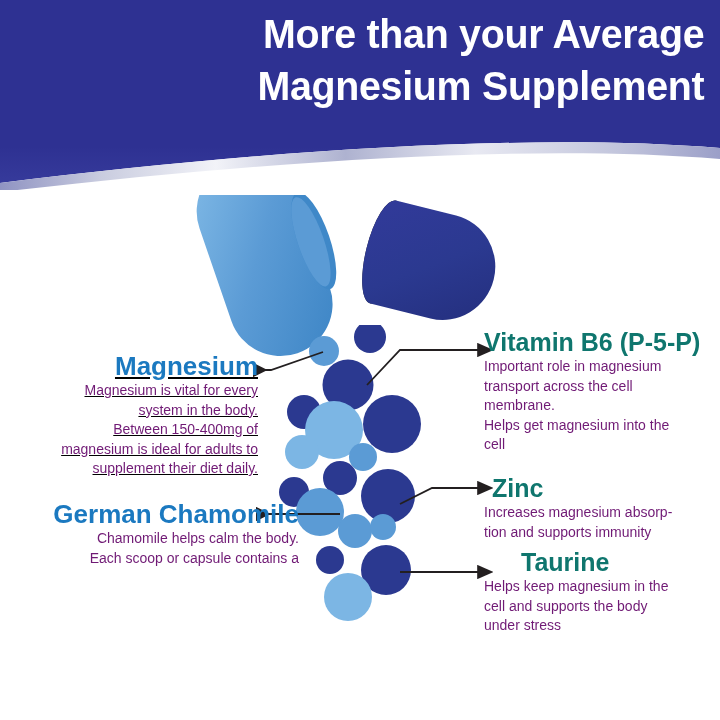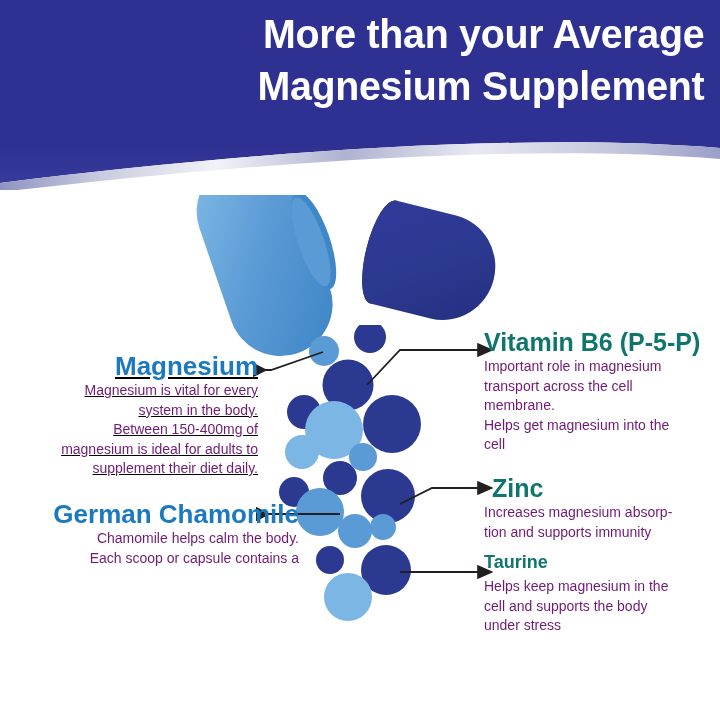--- a/index.html
+++ b/index.html
@@ -103,21 +103,21 @@
   #block-magnesium { left: 4px;  top: 352px; width: 254px; text-decoration: underline; }
   #block-chamomile { left: 8px;  top: 500px; width: 258px; margin-left: 33px; }
   #block-vitaminb6 { left: 484px; top: 328px; width: 236px; }
   #block-zinc      { left: 484px; top: 474px; width: 236px; }
   #block-taurine   { left: 484px; top: 548px; width: 236px; }
 
   #block-magnesium h2 { font-size: 26px; }
   #block-chamomile h2 { font-size: 26px; }
   #block-vitaminb6 h2 { font-size: 25px; }
   #block-zinc h2      { font-size: 25px; margin-left: 8px; }
-  #block-taurine h2   { font-size: 18px; }
+  #block-taurine h2   { font-size: 25px; margin-left: 37px; }
 </style>
 </head>
 <body>
 
 <div id="page">
 
   <div id="header-banner">
     <svg viewBox="0 0 720 190" xmlns="http://www.w3.org/2000/svg">
       <defs>
         <linearGradient id="stripeGrad" x1="0" y1="0" x2="1" y2="0">

